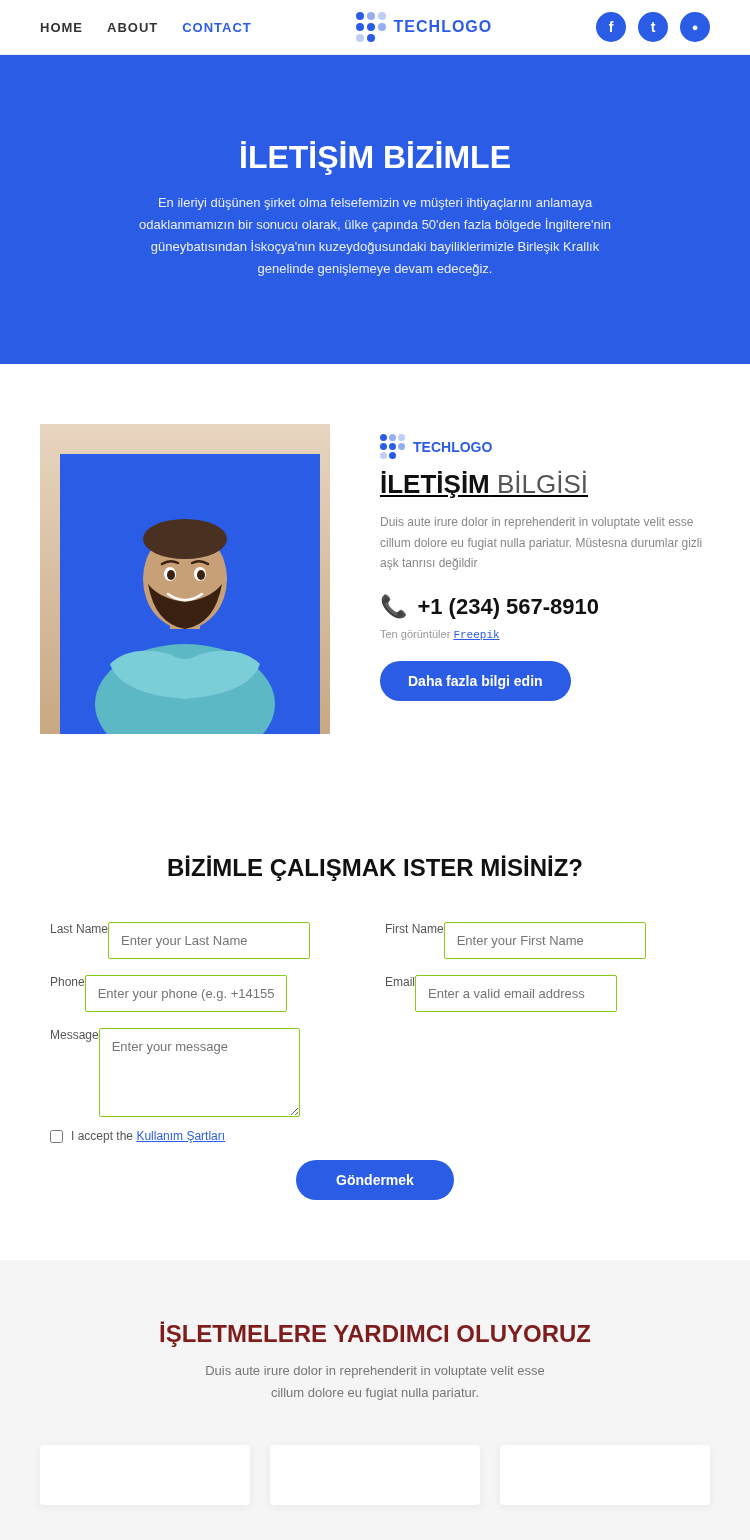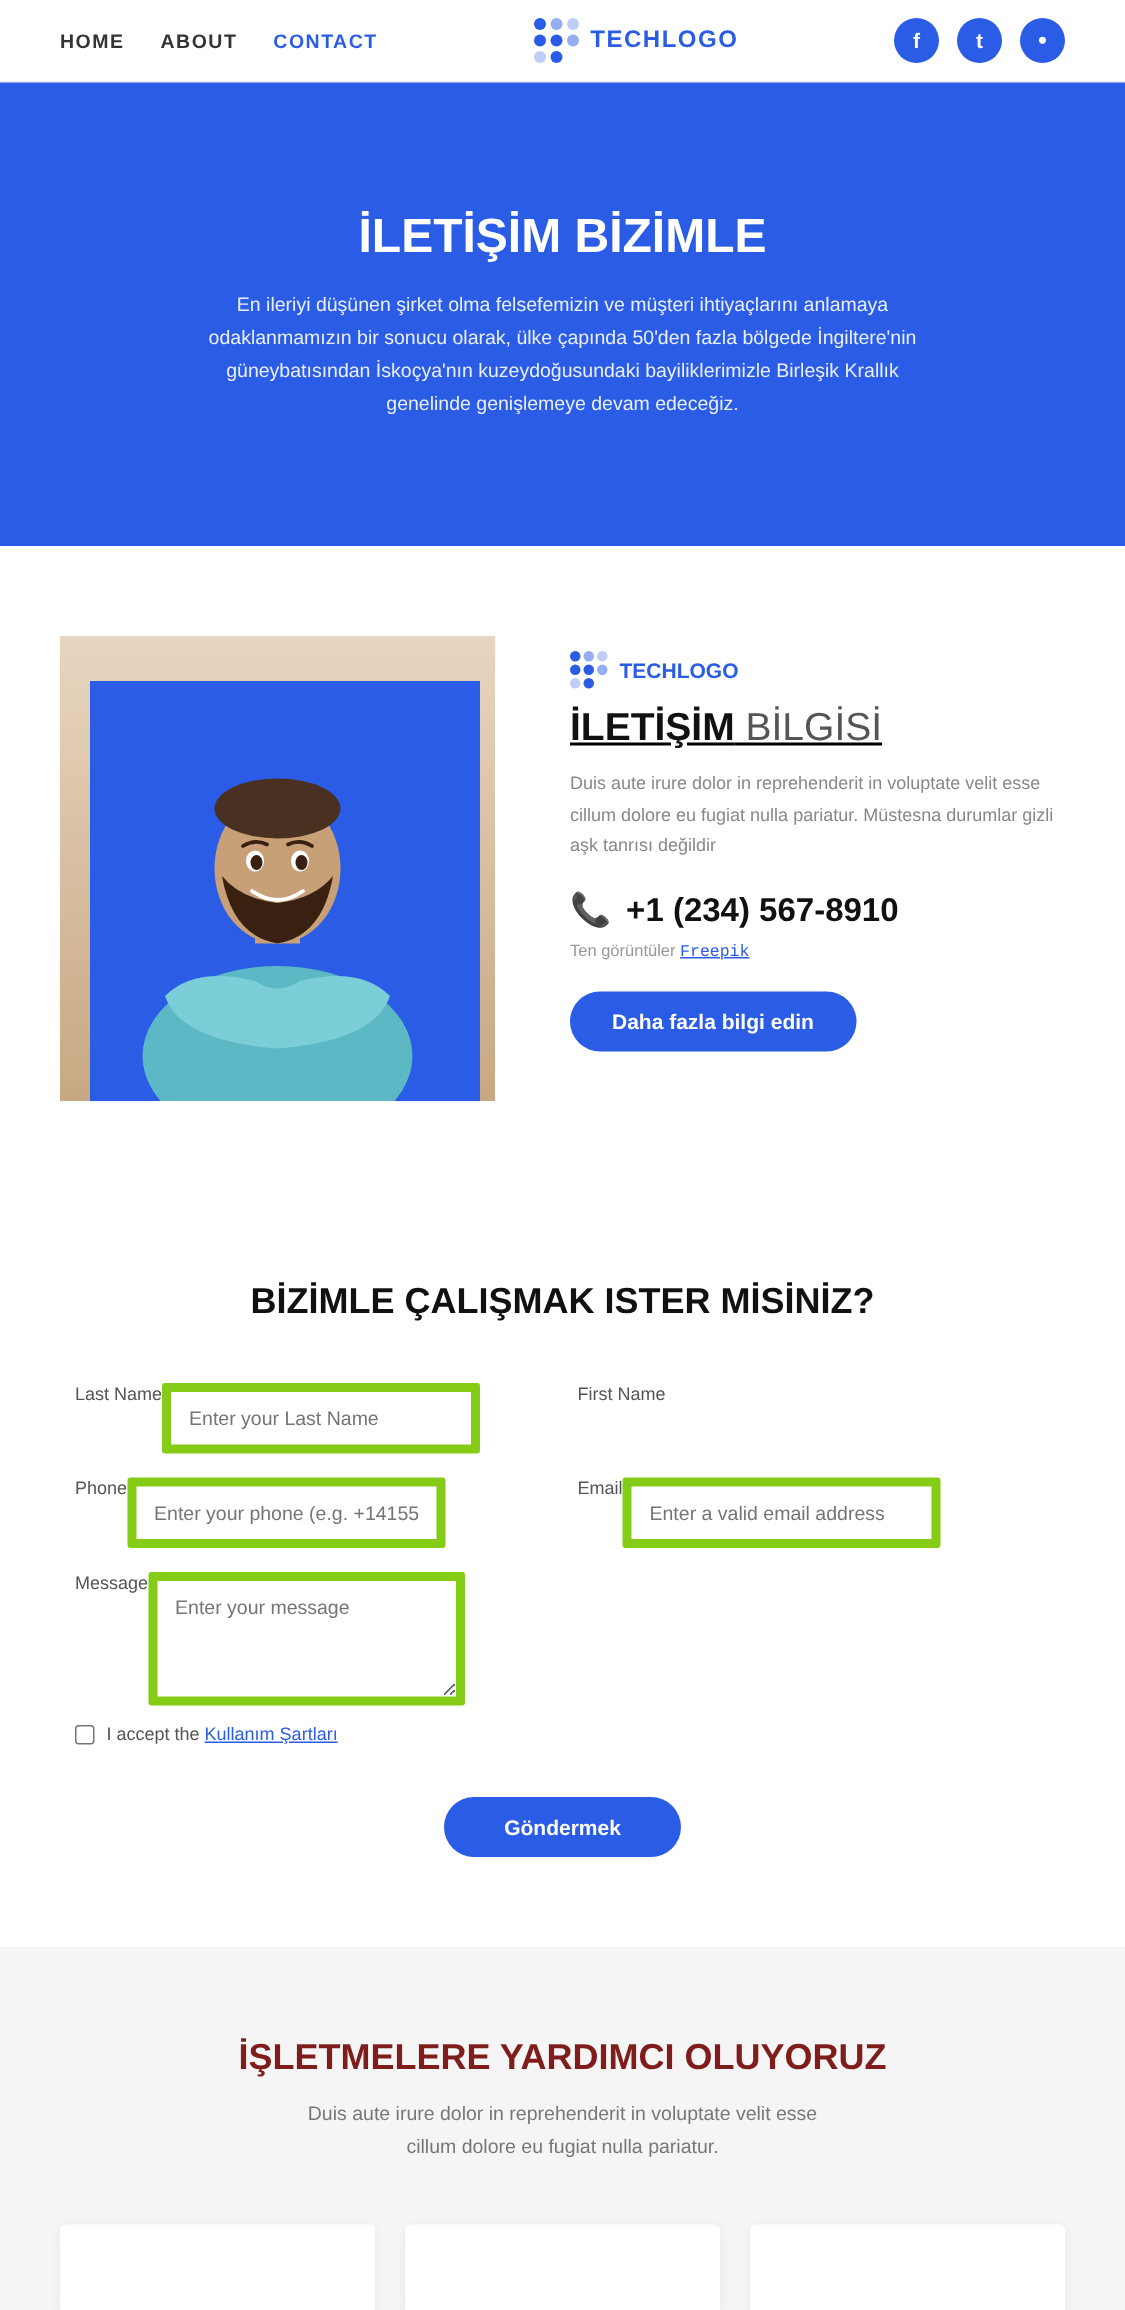--- a/index.html
+++ b/index.html
@@ -76,25 +76,25 @@
       border-radius: 25px; font-size: 14px; cursor: pointer; font-weight: 600;
     }
 
     
     .form-section { padding: 60px 50px; background: #fff; }
     .form-section h2 { text-align: center; font-size: 24px; font-weight: 800; margin-bottom: 40px; color: #111; }
     .form-row { display: flex; gap: 20px; margin-bottom: 16px; }
     .form-group { flex: 1; display: flex; flex-direction: row; }
     .form-group label { font-size: 12px; color: #555; margin-bottom: 6px; }
     .form-group input, .form-group textarea {
-      border: 6px solid #84cc16; padding: 10px 12px; font-size: 13px; color: #aaa;
+      border: 1px solid #84cc16; padding: 10px 12px; font-size: 13px; color: #aaa;
       border-radius: 2px; outline: none; font-family: Arial, sans-serif;
     }
     .form-group textarea { height: 89px; resize: vertical; }
-    .checkbox-row { display: flex; align-items: center; gap: 8px; margin-bottom: 35px; margin-top: 10px; }
+    .checkbox-row { display: flex; align-items: center; gap: 8px; margin-bottom: 17px; margin-top: 10px; }
     .checkbox-row input[type=checkbox] { width: 13px; height: 13px; }
     .checkbox-row label { font-size: 12px; color: #555; }
     .checkbox-row a { color: #2b5ce6; }
     .submit-row { text-align: center; }
     .submit-btn {
       background: #2b5ce6; color: white; border: none; padding: 12px 40px;
       border-radius: 25px; font-size: 14px; cursor: pointer; font-weight: 600;
     }
 
     
@@ -212,20 +212,21 @@
 
 <div class="form-section">
   <h2>BİZİMLE ÇALIŞMAK ISTER MİSİNİZ?</h2>
   <div class="form-row">
     <div class="form-group">
       <label>Last Name</label>
       <input type="text" placeholder="Enter your Last Name" style="">
     </div>
     <div class="form-group">
       <label>First Name</label>
+      <input type="text" placeholder="Enter your First Name" style="">
     </div>
   </div>
   <div class="form-row">
     <div class="form-group">
       <label>Phone</label>
       <input type="text" placeholder="Enter your phone (e.g. +14155552675)" style="">
     </div>
     <div class="form-group">
       <label>Email</label>
       <input type="email" placeholder="Enter a valid email address" style="">

